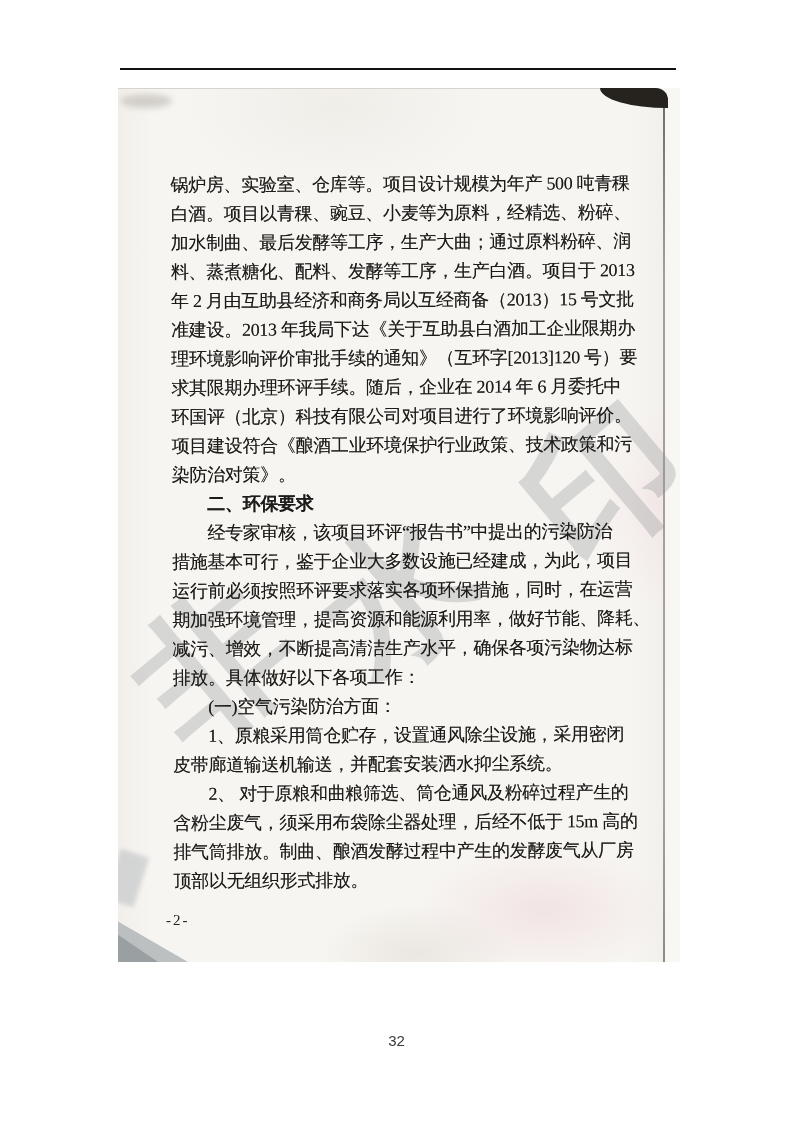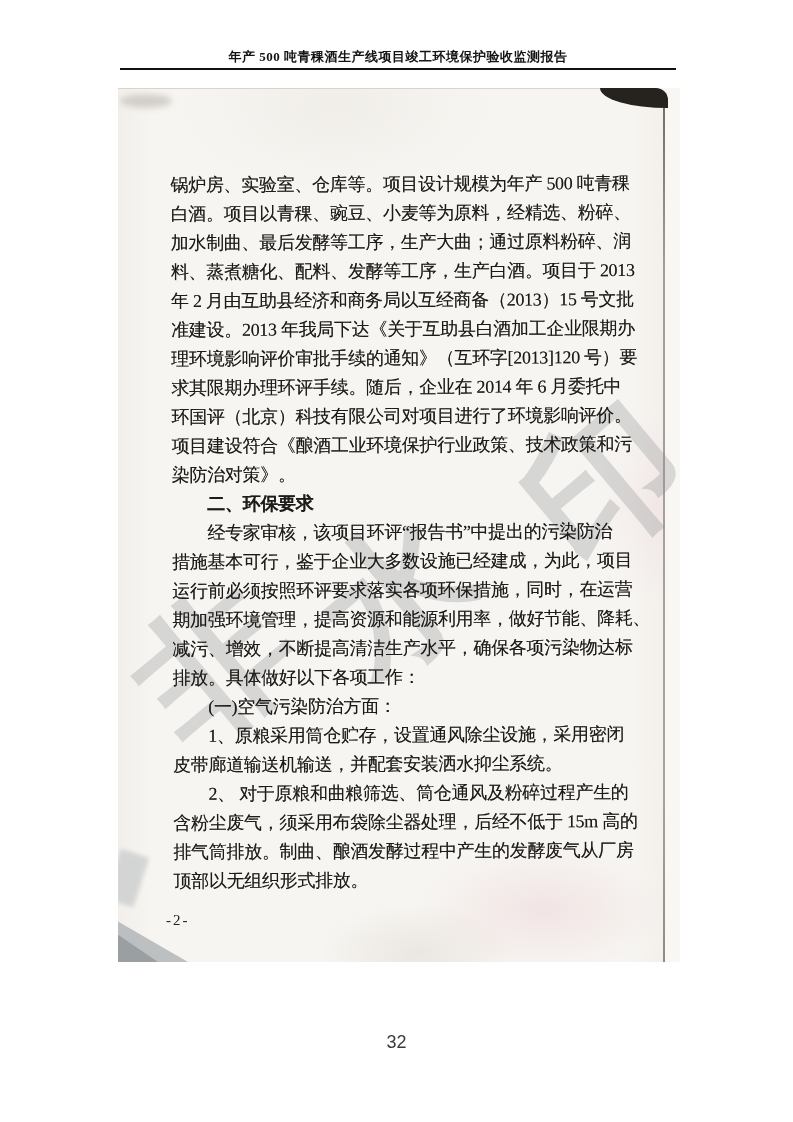--- a/index.html
+++ b/index.html
@@ -129,31 +129,30 @@
     font-size: 15px;
     letter-spacing: 2px;
     color: #23211e;
   }
 
   
   .document-page-number {
     position: absolute;
     left: 0; top: 1032px; width: 793px;
     text-align: center;
-    font-size: 18px;
+    font-size: 15px;
     color: #3a3a3a;
     font-family: "Liberation Sans", "DejaVu Sans", sans-serif;
   }
 </style>
 </head>
 <body>
 
 <div class="viewport">
 
-  <div class="report-header">年产 500 吨青稞酒生产线项目竣工环境保护验收监测报告</div>
 
   <div class="header-rule"></div>
 
   <div class="scan-photo">
 
     <div class="paper-page"></div>
     <div class="paper-edge-line"></div>
     <div class="page-curl"></div>
     <div class="top-left-smudge"></div>
     <div class="fold-shadow"></div>

